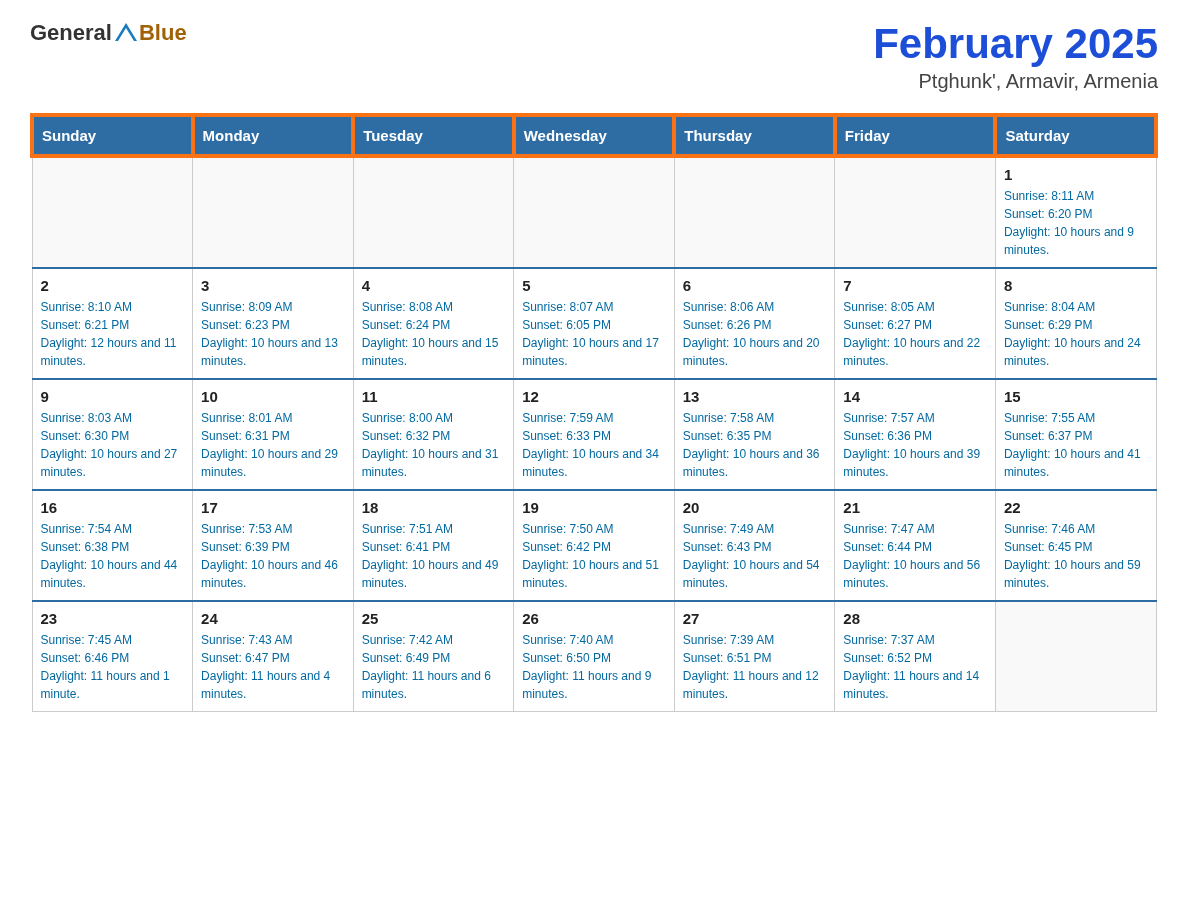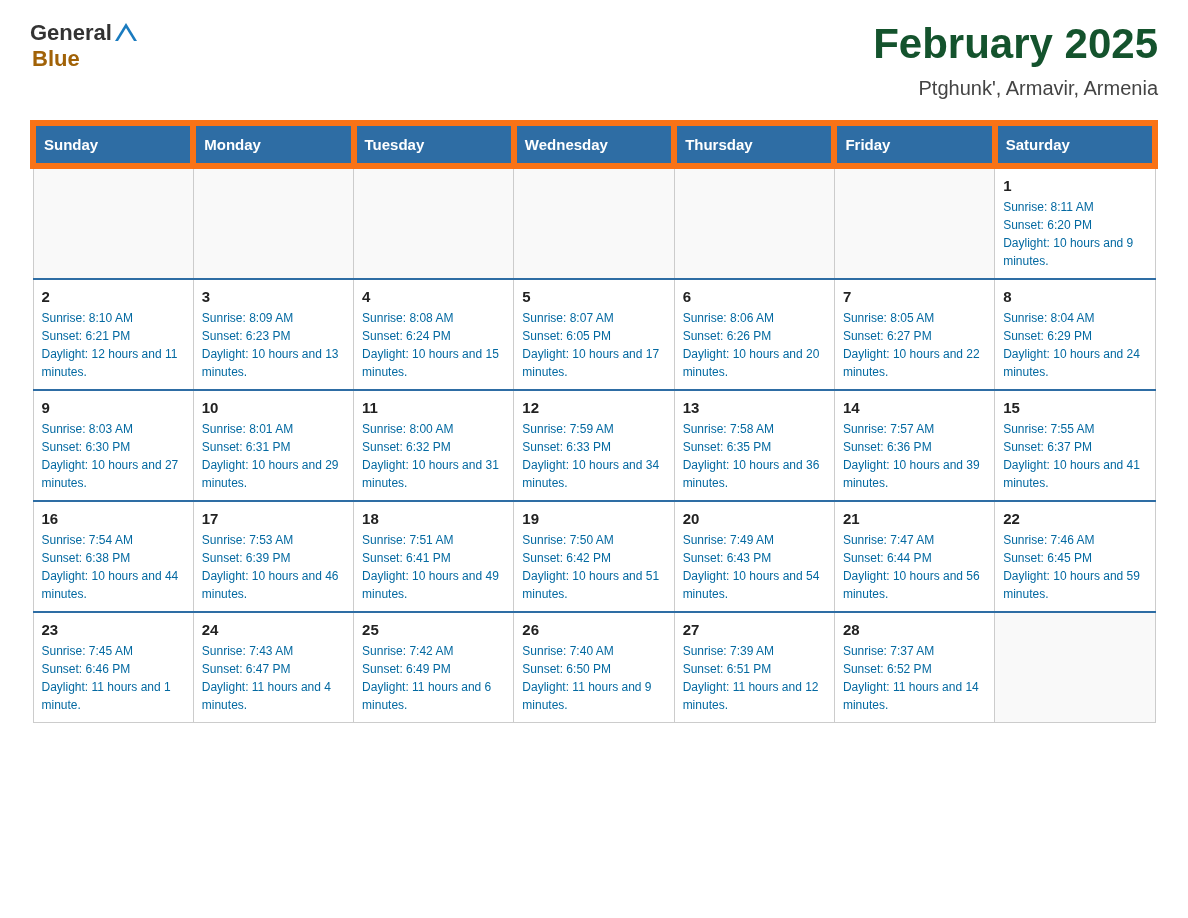--- a/index.html
+++ b/index.html
@@ -15,39 +15,39 @@
       justify-content: space-between;
       align-items: flex-start;
       margin-bottom: 20px;
     }
     .title-area {
       text-align: right;
     }
     .month-title {
       font-size: 42px;
       font-weight: bold;
-      color: #14532d;
+      color: #1d4ed8;
     }
     .location-subtitle {
       font-size: 20px;
       color: #444;
-      margin-top: 9px;
+      margin-top: 2px;
     }
     .calendar-table {
       width: 100%;
       border-collapse: collapse;
     }
     .calendar-table th {
       background-color: #2e6da4;
       color: #fff;
       font-size: 15px;
       font-weight: bold;
       padding: 10px 8px;
       text-align: left;
-      border: 6px solid #f97316;
+      border: 4px solid #f97316;
     }
     .calendar-table td {
       vertical-align: top;
       padding: 8px;
       border: 1px solid #ccc;
       border-top: 2px solid #2e6da4;
       width: calc(100% / 7);
       min-height: 100px;
       font-size: 12.5px;
       color: #333;
@@ -62,21 +62,21 @@
     .day-info {
       font-size: 12px;
       color: #0369a1;
       line-height: 1.5;
     }
     .empty-cell {
       background: #f9f9f9;
     }
     .logo-wrapper {
       display: flex;
-      flex-direction: column;
+      flex-direction: row;
       align-items: flex-start;
     }
     .logo-row {
       display: flex;
       align-items: center;
     }
   </style>
 </head>
 <body>
 

